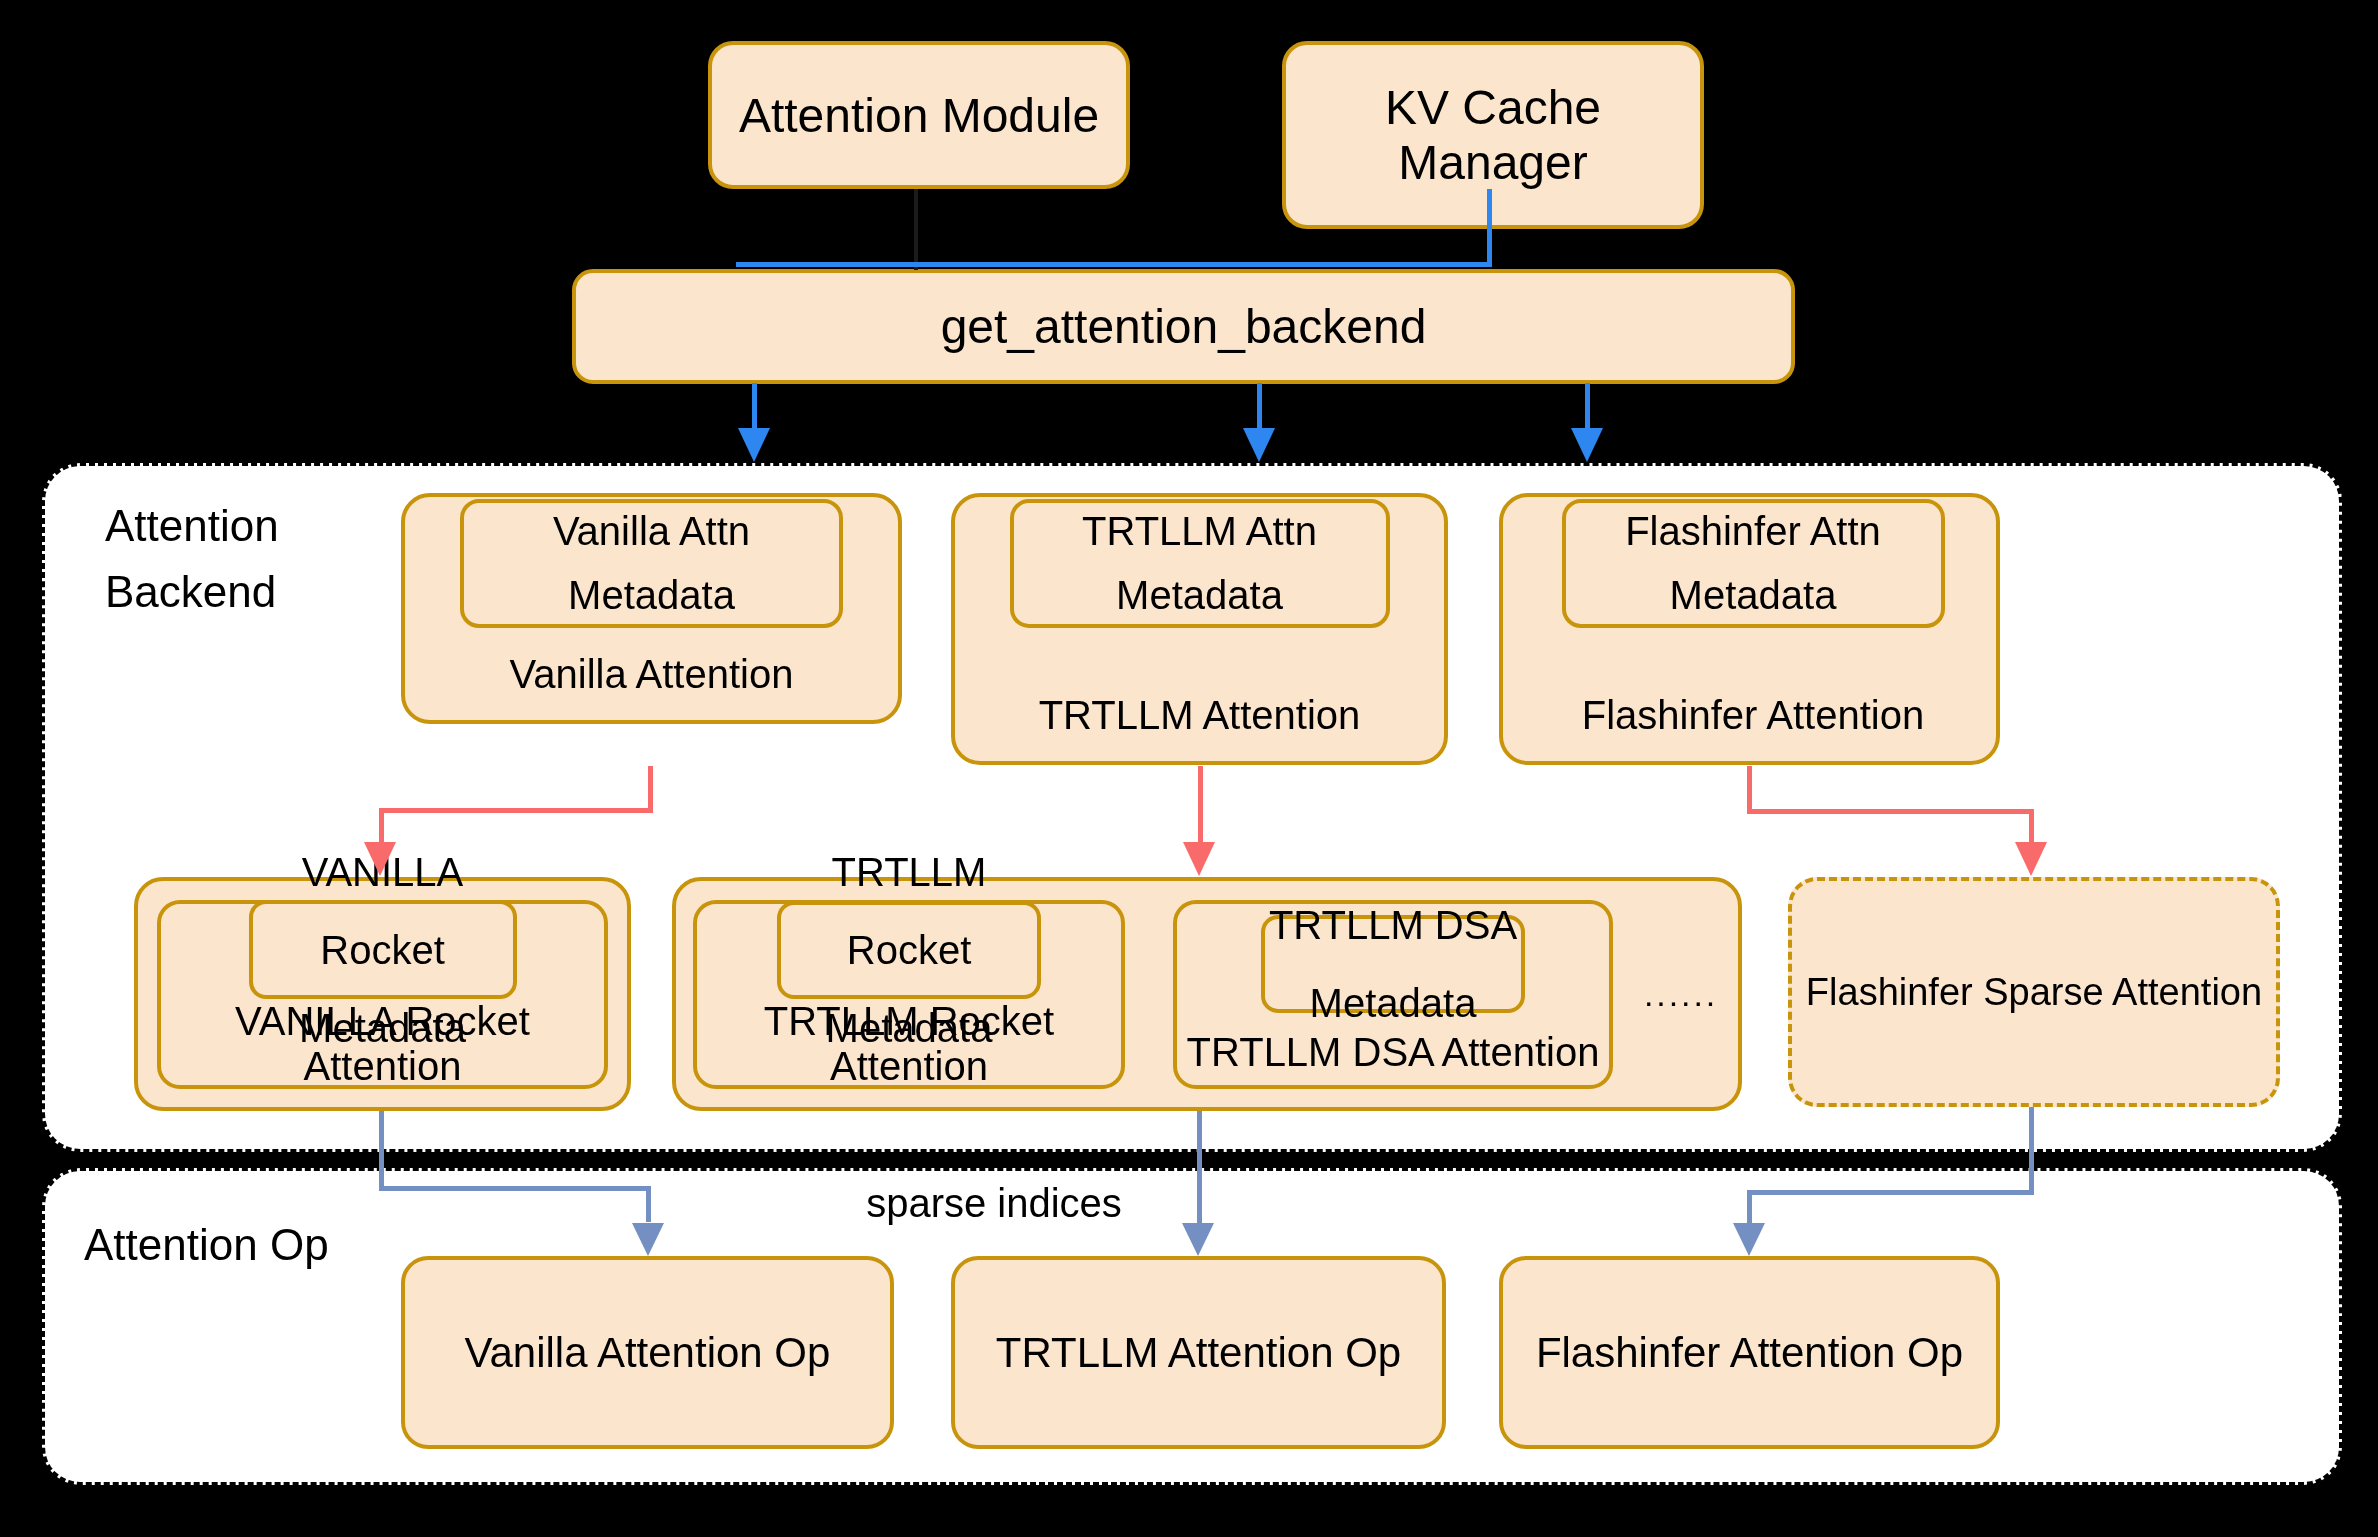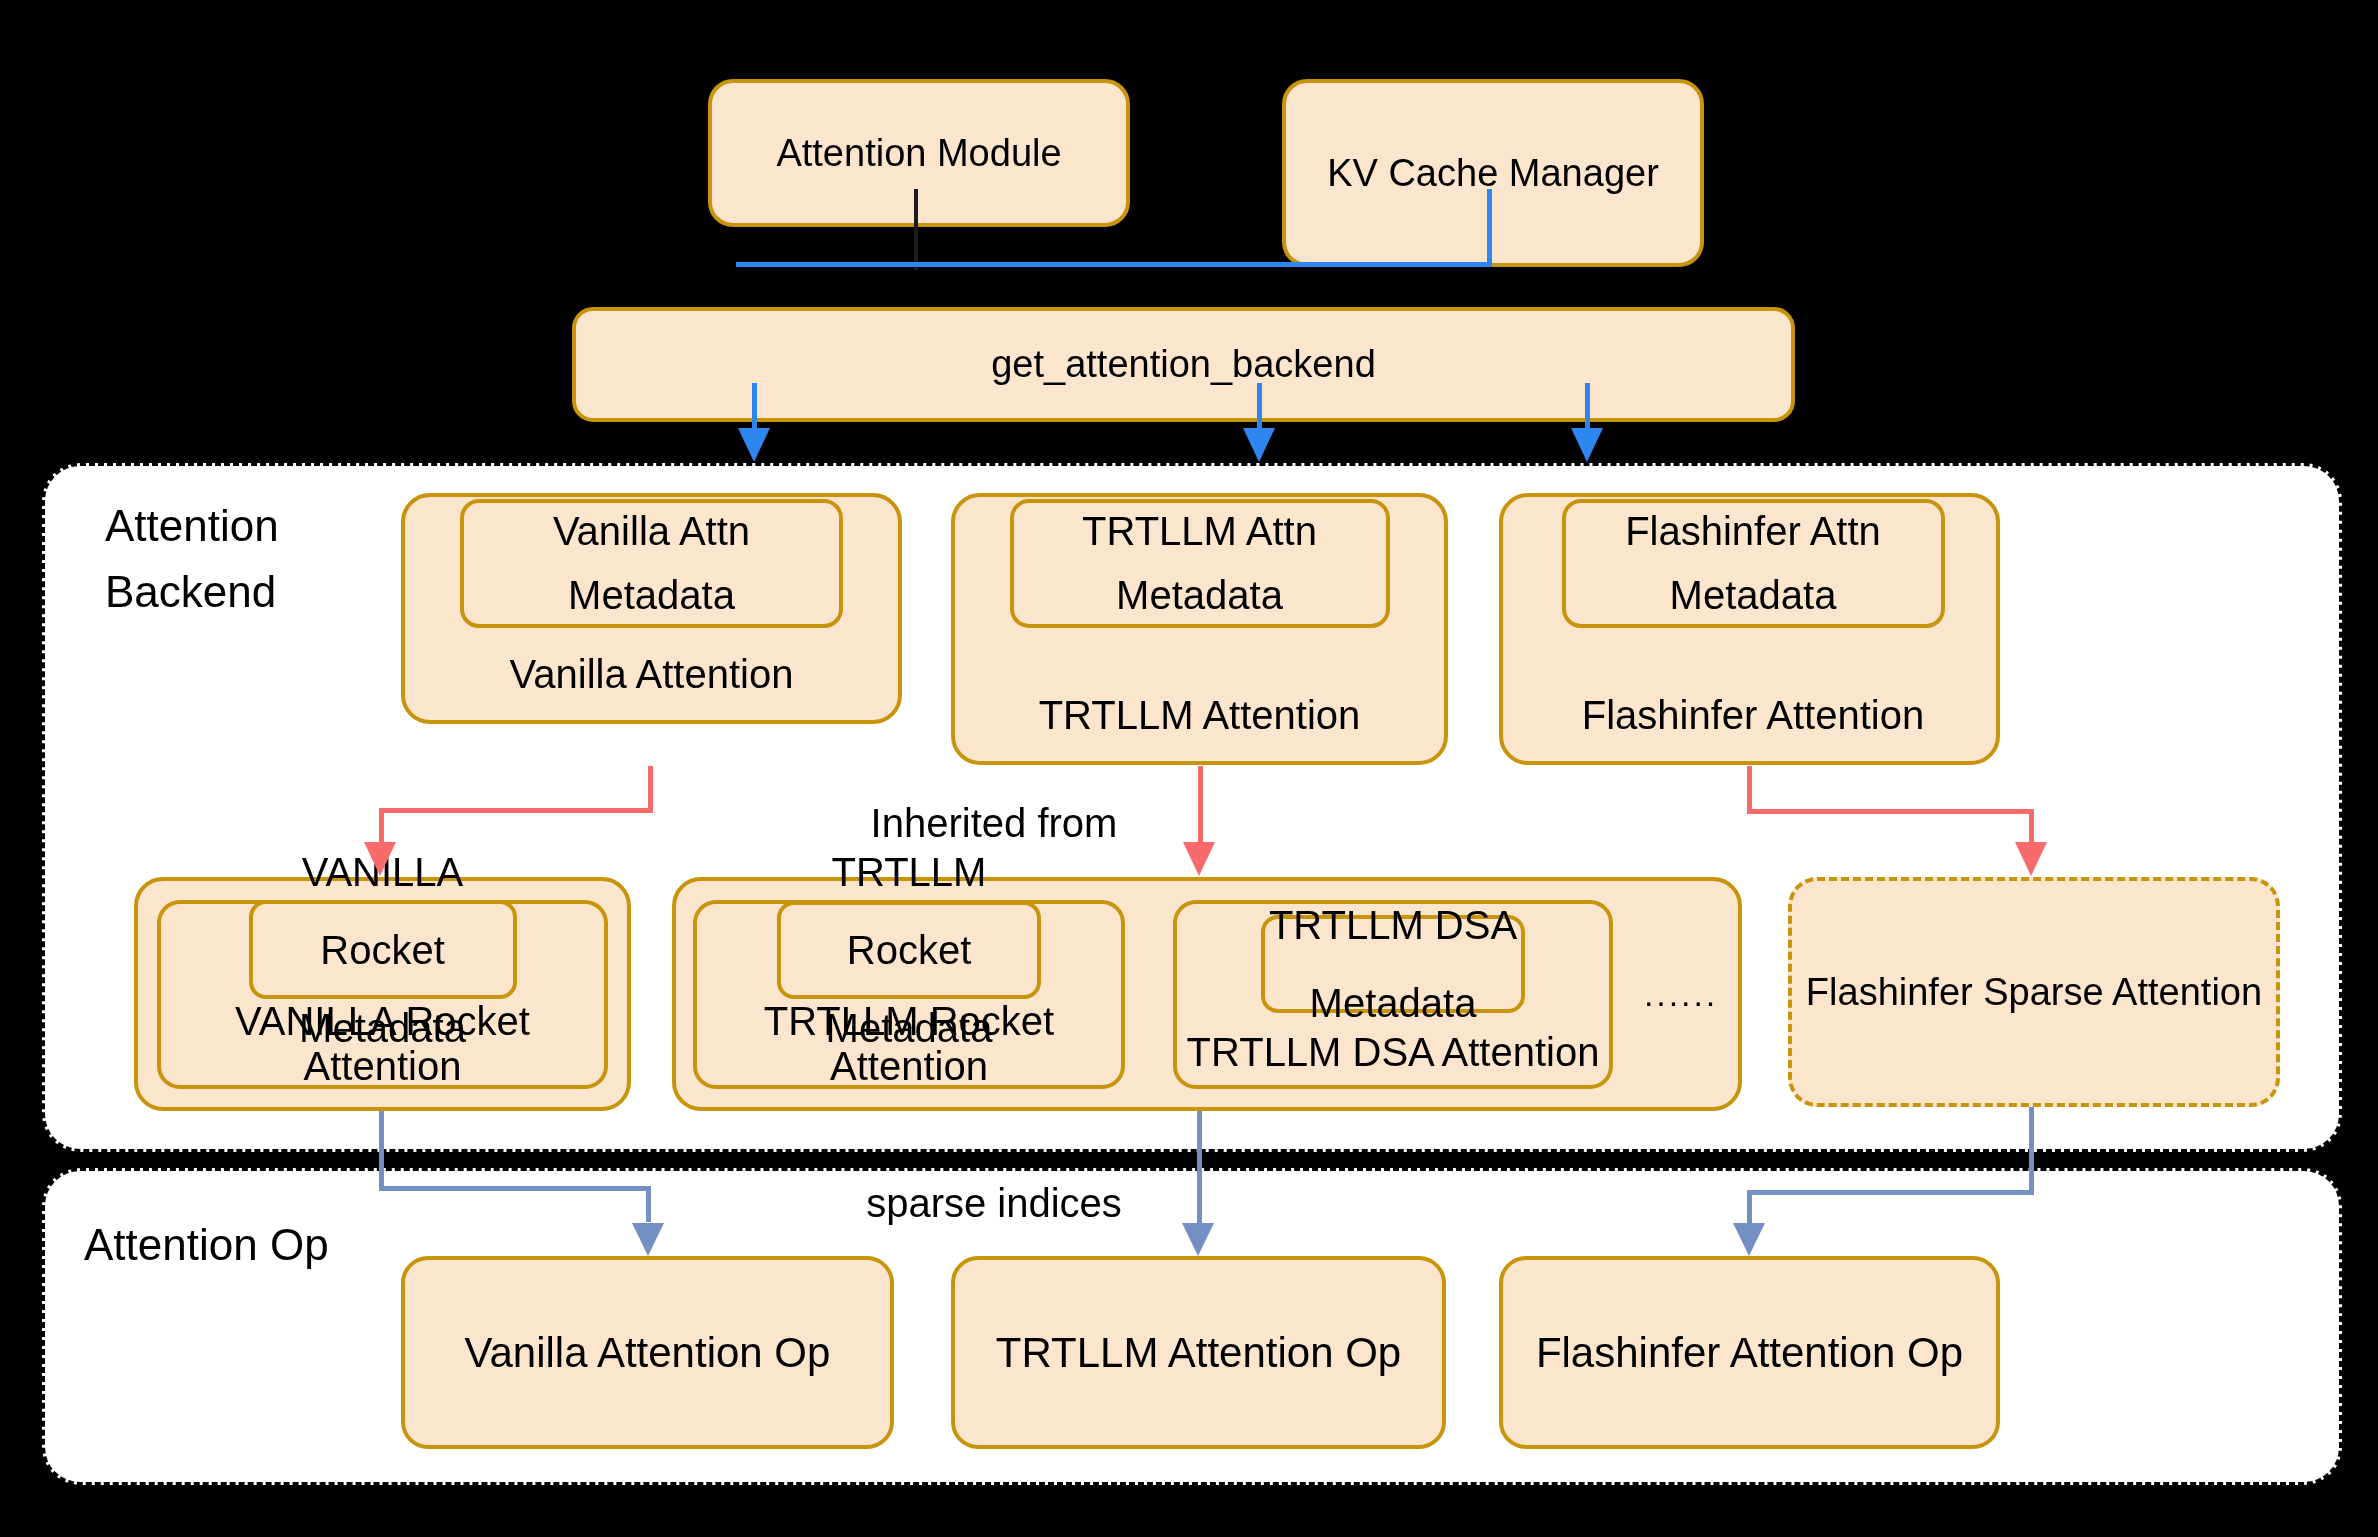--- a/index.html
+++ b/index.html
@@ -8,21 +8,21 @@
   
   .section{position:absolute;background:#fff;border:3.8px dashed #000;border-radius:38px;z-index:1;}
   
   .node{position:absolute;background:#FCE5CD;border:4.8px solid #C8940B;border-radius:25px;
         box-sizing:border-box;display:flex;align-items:center;justify-content:center;
         text-align:center;z-index:2;}
   .node.inner{position:relative;background:#FCE5CD;}
   .col{flex-direction:column;}
   .dashedb{border-style:dashed;}
   
-  .lbl-lg{font-size:38px;margin-top:38px;}
+  .lbl-lg{font-size:48px;}
   .lbl-md{font-size:40px;}
   .lbl-sm{font-size:40px;}
   .seclbl{position:absolute;font-size:44px;line-height:1.5;z-index:2;}
   .floatlbl{position:absolute;font-size:40px;text-align:center;z-index:2;}
   .meta-lines{line-height:1.62;}
   .meta-lines-sm{line-height:1.95;}
   .meta-lines span,.meta-lines-sm span{display:block;}
   
   .seg{position:absolute;z-index:3;}
   .blue{background:#2E86F0;}
@@ -92,21 +92,20 @@
   <div class="node col" style="left:1499px;top:493px;width:501px;height:272px;border-radius:29px;padding-left:7px;">
     <div class="node inner lbl-md meta-lines" style="width:383px;height:129px;margin-top:1.9px;border-radius:19px;">
       <div>
         <span>Flashinfer Attn</span>
         <span>Metadata</span>
       </div>
     </div>
     <div class="lbl-md" style="margin-top:auto;margin-bottom:23px;">Flashinfer Attention</div>
   </div>
 
-  <div class="floatlbl" style="left:822px;top:801px;width:344px;">Inherited from</div>
 
   <div class="seg red" style="left:648px;top:766px;width:4.8px;height:42px;"></div>
   <div class="seg red" style="left:379px;top:808px;width:274px;height:4.8px;"></div>
   <div class="seg red" style="left:379px;top:808px;width:4.8px;height:34px;"></div>
   <div class="head red" style="left:364px;top:842px;"></div>
 
   <div class="seg red" style="left:1198px;top:766px;width:4.8px;height:76px;"></div>
   <div class="head red" style="left:1183px;top:842px;"></div>
 
   <div class="seg red" style="left:1747px;top:766px;width:4.8px;height:43px;"></div>

